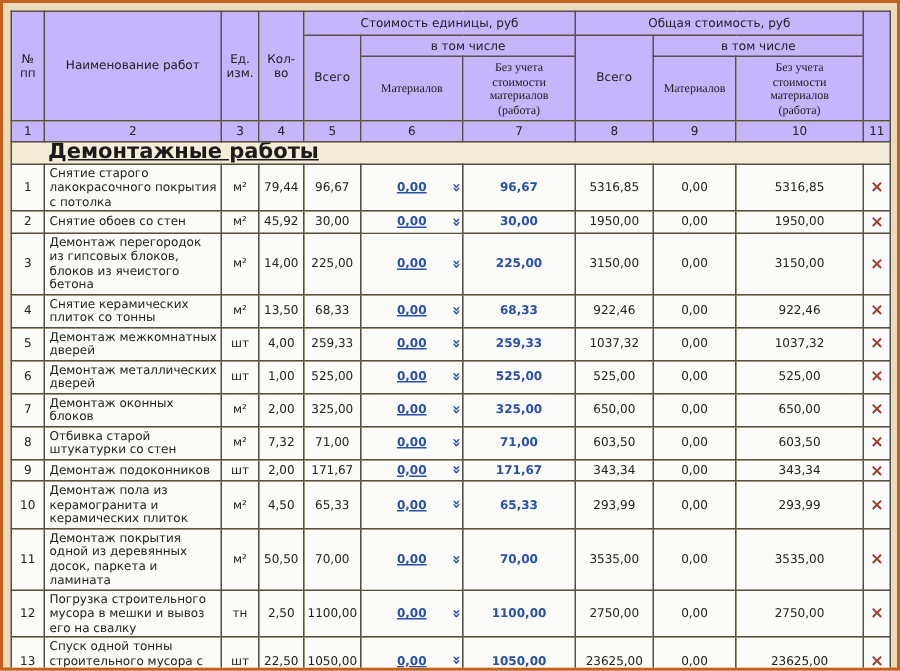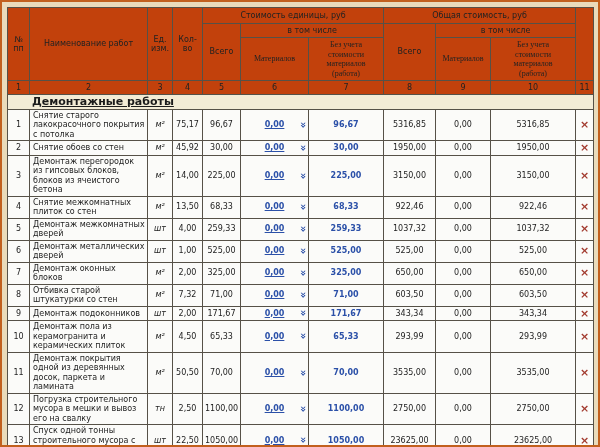--- a/index.html
+++ b/index.html
@@ -7,34 +7,34 @@
   .page{
     box-sizing:border-box;width:600px;height:447px;
     background:#EADBBB;border:2px solid #C2601E;padding:5px;
     font-family:"DejaVu Sans",sans-serif;color:#222;overflow:hidden;
   }
   table.estimate{border-collapse:collapse;table-layout:fixed;width:586px;}
   .estimate th,.estimate td{
     border:1px solid #565147;padding:1px 2px;vertical-align:middle;
     font-size:8px;line-height:9.5px;overflow:hidden;
   }
-  thead th{background:#c2410c;font-weight:normal;font-size:8.5px;text-align:center;}
+  thead th{background:#c4b5fd;font-weight:normal;font-size:8.5px;text-align:center;}
   .pre{white-space:pre-line;}
   tr.h-top th{height:13px;}
   tr.h-mid th{height:11px;}
   tr.h-sub th{height:40px;font-family:Liberation Serif, serif;}
   tr.h-num th{height:11px;font-size:8px;}
   td.section-cell{
     background:#F3ECD6;font-weight:bold;text-decoration:underline;
-    text-align:left;padding:2px 2px 2px 24px;font-size:11px;color:#1b1b1b;
+    text-align:left;padding:2px 2px 2px 24px;font-size:14px;color:#1b1b1b;
   }
   tbody tr.data-row td{background:#FBFBF9;}
   td.c{text-align:center;}
   td.name-cell{text-align:left;padding-left:3px;margin-left:12px;}
-  .unit-sup{font-size:8px;font-style:italic;}
+  .unit-sup{font-size:8px;}
   .lnk{color:#2B50A8;text-decoration:underline;font-weight:bold;cursor:pointer;}
   .bluev{color:#2B50A8;font-weight:bold;}
   td.mat-cell{position:relative;text-align:center;}
   .expand-icon{
     position:absolute;right:2px;top:50%;margin-top:-5px;
     display:inline-block;transform:rotate(90deg);
     color:#2B50A8;font-weight:bold;font-size:10px;line-height:10px;cursor:pointer;
   }
   td.del-cell{text-align:center;}
   .delete-icon{color:#A23A2E;font-weight:bold;font-size:11px;line-height:11px;cursor:pointer;}
@@ -107,21 +107,21 @@
     </thead>
     <tbody id="rows-body">
       <tr>
         <td class="section-cell" colspan="11">Демонтажные работы</td>
       </tr>
 
       <tr class="data-row">
     <td class="c">1</td>
     <td class="name-cell">Снятие старого лакокрасочного покрытия с потолка</td>
     <td class="c unit-sup">м²</td>
-    <td class="c">75,17</td>
+    <td class="c">79,44</td>
     <td class="c">96,67</td>
     <td class="mat-cell">
       <span class="lnk">0,00</span>
       <span class="expand-icon">»</span>
     </td>
     <td class="c bluev">96,67</td>
     <td class="c">5316,85</td>
     <td class="c">0,00</td>
     <td class="c">5316,85</td>
     <td class="del-cell">
@@ -159,21 +159,21 @@
     <td class="c bluev">225,00</td>
     <td class="c">3150,00</td>
     <td class="c">0,00</td>
     <td class="c">3150,00</td>
     <td class="del-cell">
       <span class="delete-icon">×</span>
     </td>
   </tr>
         <tr class="data-row">
     <td class="c">4</td>
-    <td class="name-cell">Снятие межкомнатных плиток со стен</td>
+    <td class="name-cell">Снятие керамических плиток со тонны</td>
     <td class="c unit-sup">м²</td>
     <td class="c">13,50</td>
     <td class="c">68,33</td>
     <td class="mat-cell">
       <span class="lnk">0,00</span>
       <span class="expand-icon">»</span>
     </td>
     <td class="c bluev">68,33</td>
     <td class="c">922,46</td>
     <td class="c">0,00</td>

